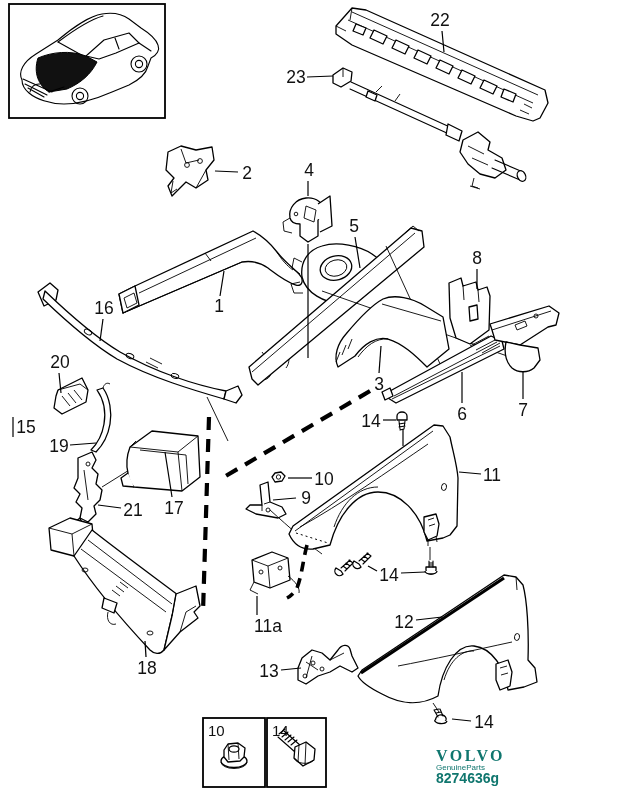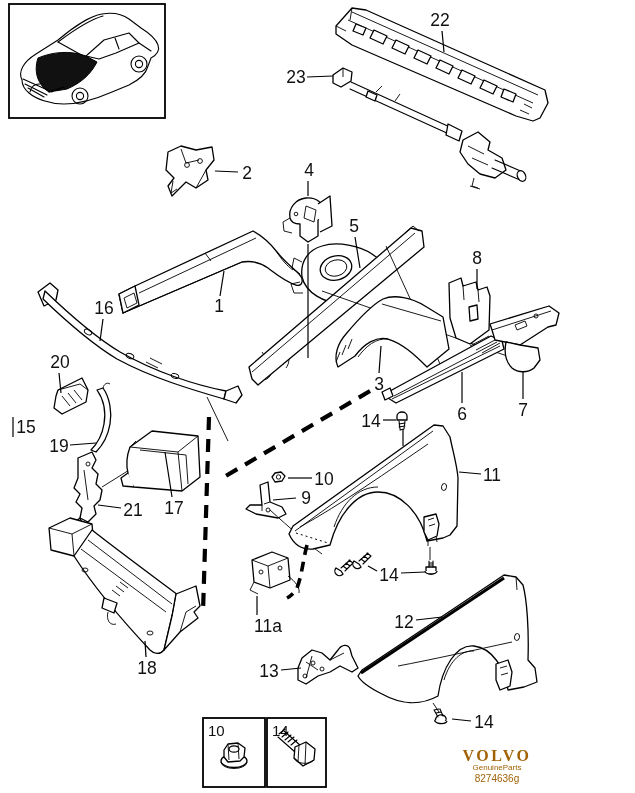--- a/index.html
+++ b/index.html
@@ -10,25 +10,25 @@
   .solid{fill:#111;stroke:#000;stroke-width:1;}
   .ln{fill:none;stroke:#000;stroke-width:1.1;stroke-linecap:round;stroke-linejoin:round;}
   .thin{fill:none;stroke:#000;stroke-width:0.9;}
   .thick{fill:none;stroke:#000;stroke-width:3.2;}
   .dash-heavy{fill:none;stroke:#000;stroke-width:4.2;stroke-dasharray:13 9;}
   .dash-med{fill:none;stroke:#000;stroke-width:3.6;stroke-dasharray:10 7;}
   .dotted{fill:none;stroke:#000;stroke-width:1;stroke-dasharray:2 3;}
   .callout-text{font-family:"Liberation Sans",sans-serif;font-size:17.5px;fill:#111;}
   .legend-label{font-family:"Liberation Sans",sans-serif;font-size:15px;fill:#111;}
   .box{fill:none;stroke:#000;stroke-width:1.8;}
-  #brand-plate{position:absolute;left:450px;top:748px;width:94px;text-align:center;color:#a16207;}
+  #brand-plate{position:absolute;left:436px;top:748px;width:94px;text-align:left;color:#0f766e;}
   #brand-name{font-family:"Liberation Serif",serif;font-weight:bold;font-size:16px;
               letter-spacing:2.5px;line-height:15px;}
   #brand-sub{font-family:"Liberation Sans",sans-serif;font-weight:normal;font-size:8px;line-height:9px;}
-  #brand-num{font-family:"Liberation Sans",sans-serif;font-weight:normal;font-size:10px;line-height:13px;}
+  #brand-num{font-family:"Liberation Sans",sans-serif;font-weight:bold;font-size:14px;line-height:13px;}
 </style>
 </head>
 <body>
 
 <div id="stage">
 <svg width="635" height="793" viewBox="0 0 635 793">
 
   <g>
     <rect x="9" y="4" width="156" height="114" class="box"></rect>
     <g>

